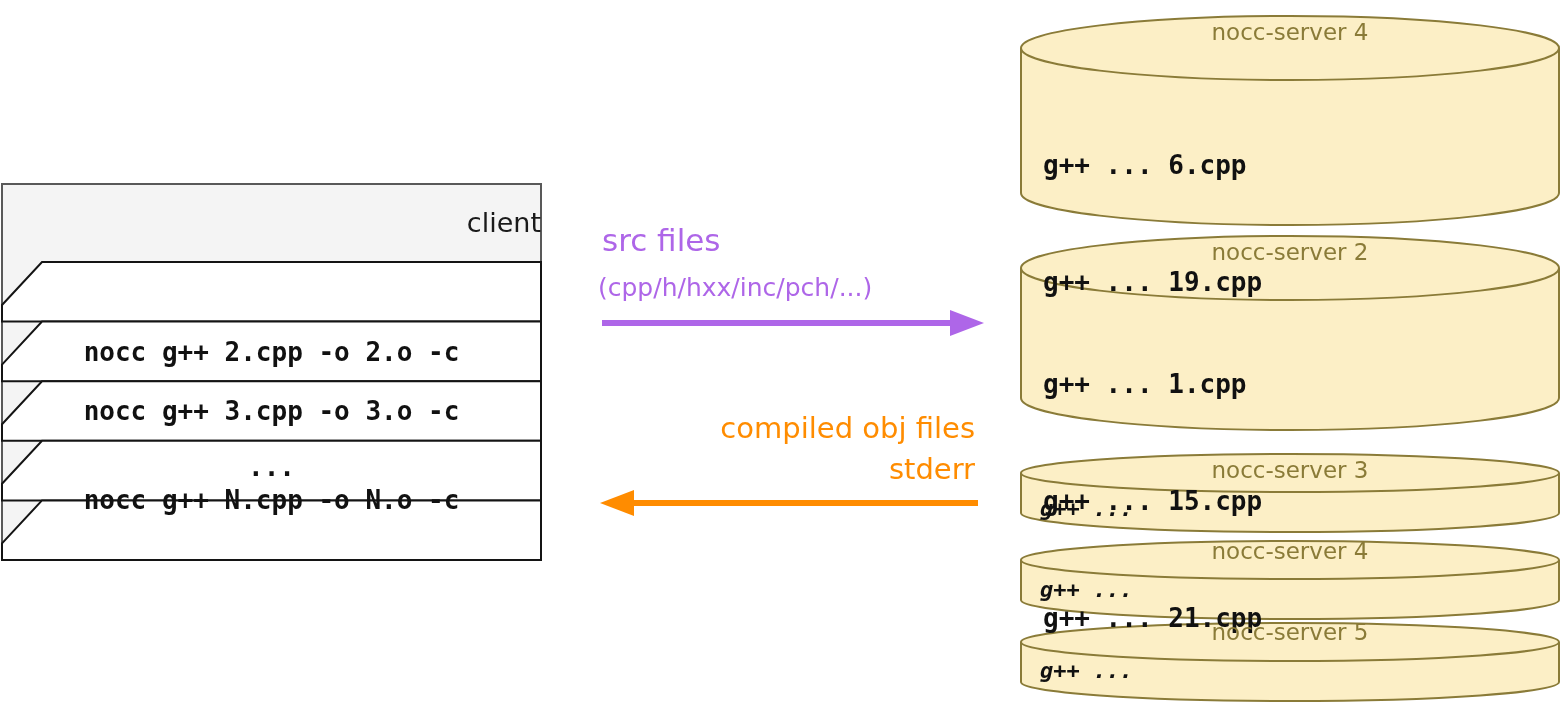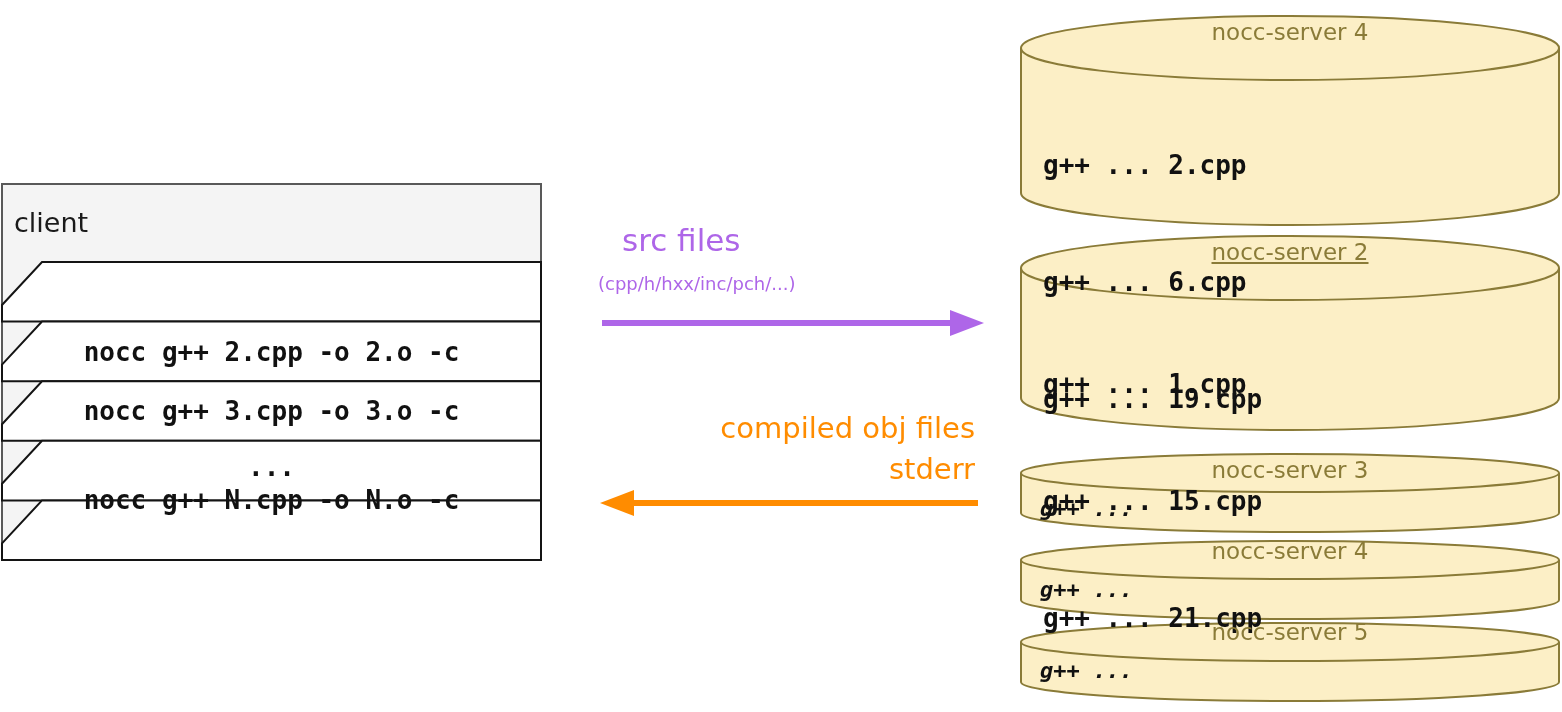--- a/index.html
+++ b/index.html
@@ -19,29 +19,29 @@
     width:1562px;height:712px;
     background:#ffffff;
     overflow:hidden;
     font-family:"DejaVu Sans", sans-serif;
   }
   .layer{position:absolute;left:0;top:0;}
   .abs{position:absolute;}
   .mono{font-family:"DejaVu Sans Mono", monospace;font-weight:bold;color:var(--text);white-space:pre;}
   .client-title{
     left:2px;top:206px;width:539px;height:34px;line-height:34px;
-    text-align:left;font-size:27px;color:#1a1a1a;padding-left:12px;
+    text-align:right;font-size:27px;color:#1a1a1a;
   }
   .row-text{
     left:2px;width:539px;height:32px;line-height:32px;
     text-align:center;font-size:26px;
   }
   .flow-label{color:var(--purple);}
-  .flow-label.main{left:602px;top:222px;font-size:31px;margin-left:20px;}
-  .flow-label.sub{left:598px;top:273px;font-size:18px;}
+  .flow-label.main{left:602px;top:222px;font-size:31px;}
+  .flow-label.sub{left:598px;top:273px;font-size:25px;}
   .resp-label{
     left:600px;width:375px;text-align:right;
     color:var(--orange);font-size:29px;line-height:34px;
   }
   .server-title{
     left:1020px;width:540px;height:30px;line-height:30px;
     text-align:center;font-size:23px;color:var(--cylinder-stroke);
   }
   .server-jobs{left:1043px;font-size:26px;line-height:39px;}
   .server-job-small{left:1040px;font-size:22px;line-height:26px;font-style:italic;}
@@ -103,26 +103,25 @@
   <div class="abs mono row-text" style="top:451px;">...</div>
   <div class="abs mono row-text" style="top:484px;">nocc g++ N.cpp -o N.o -c</div>
 
   <div class="abs flow-label main">src files</div>
   <div class="abs flow-label sub">(cpp/h/hxx/inc/pch/...)</div>
   <div class="abs resp-label" style="top:411px;">compiled obj files</div>
   <div class="abs resp-label" style="top:452px;">stderr</div>
 
   <div class="abs server-title" style="top:17px;">nocc-server 4</div>
   <div class="abs mono server-jobs" style="top:68px;">
-    <div>g++ ... 2.cpp</div>
     <div>g++ ... 6.cpp</div>
     <div>g++ ... 19.cpp</div>
   </div>
 
-  <div class="abs server-title" style="top:237px;text-decoration:underline;">nocc-server 2</div>
+  <div class="abs server-title" style="top:237px;">nocc-server 2</div>
   <div class="abs mono server-jobs" style="top:287px;">
     <div>g++ ... 1.cpp</div>
     <div>g++ ... 15.cpp</div>
     <div>g++ ... 21.cpp</div>
   </div>
 
   <div class="abs server-title" style="top:455px;">nocc-server 3</div>
   <div class="abs mono server-job-small" style="top:496px;">g++ ...</div>
 
   <div class="abs server-title" style="top:536px;">nocc-server 4</div>

